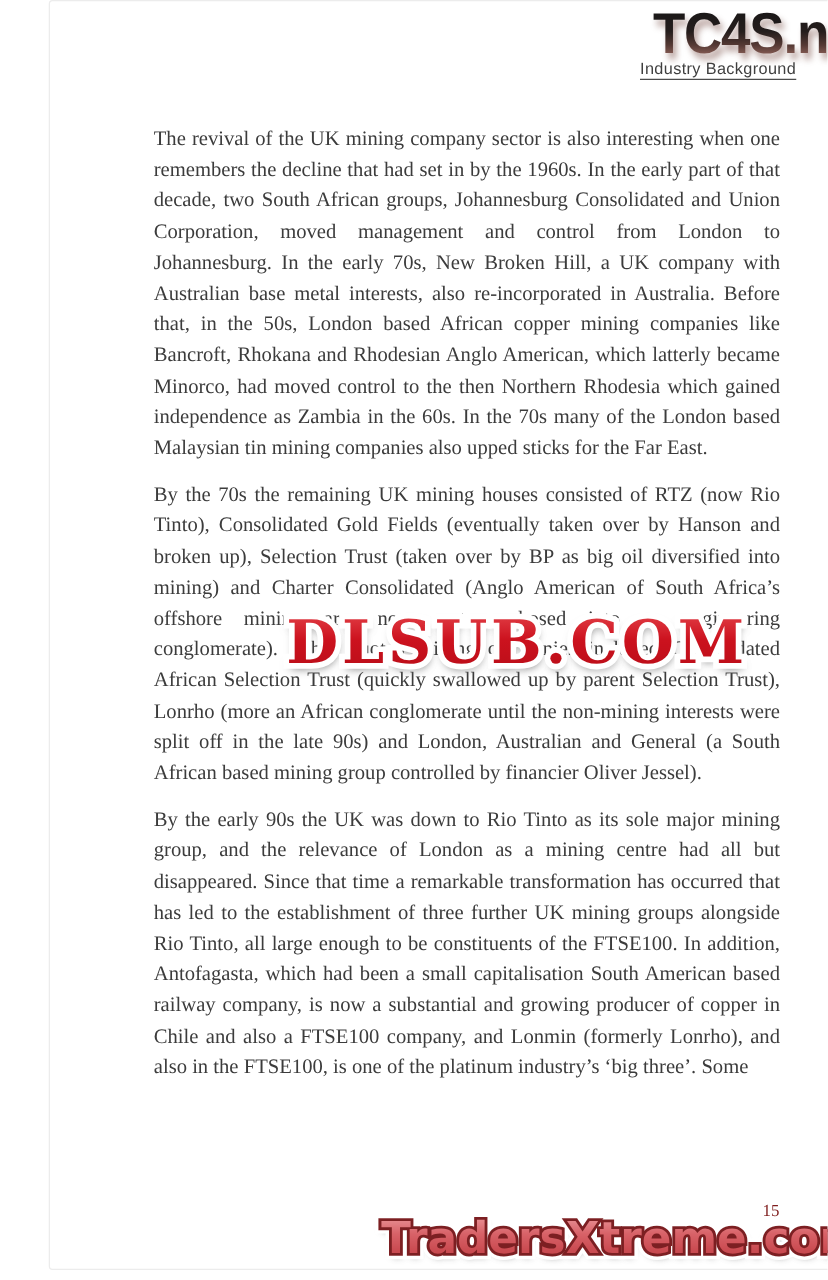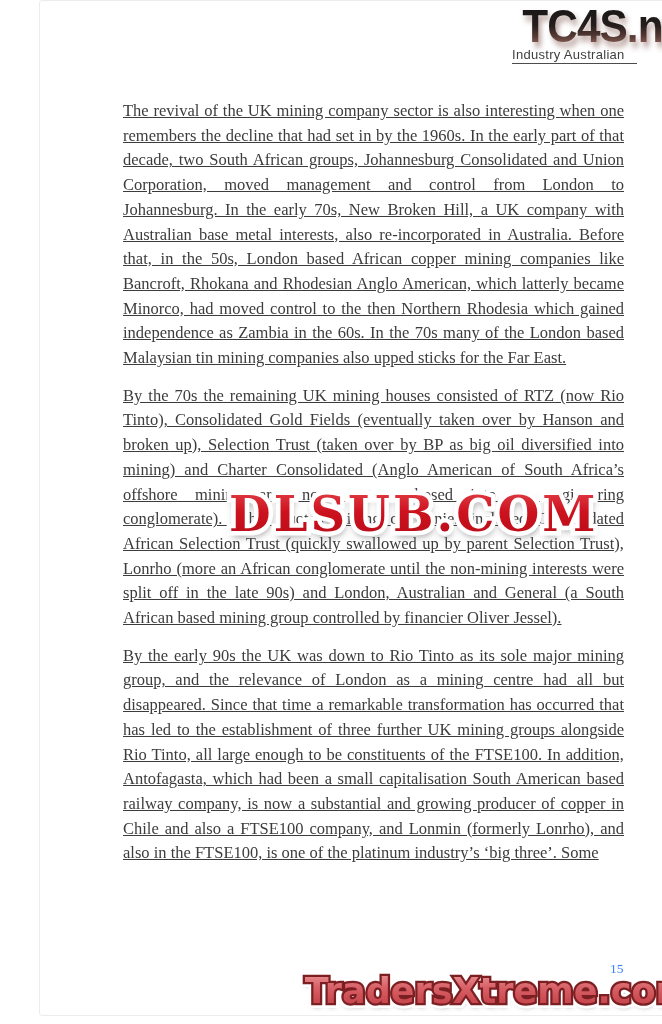--- a/index.html
+++ b/index.html
@@ -77,21 +77,20 @@
     top: 98px;
     width: 501px;
   }
   .body-para {
     font-family: "Liberation Serif", serif;
     font-size: 16.5px;
     line-height: 24.7px;
     text-align: justify;
     color: #3c3c3c;
     margin: 0 0 13px 0;
-    text-decoration: underline;
   }
   .sub-heading {
     font-family: "Liberation Sans", sans-serif;
     font-size: 17px;
     font-weight: 400;
     color: #4d4d4d;
     margin: 23px 0 20px 0;
     letter-spacing: 0.2px;
   }
 
@@ -125,21 +124,21 @@
     color: transparent;
   }
 
   
   .page-number {
     position: absolute;
     left: 570px;
     top: 960px;
     font-family: "Liberation Serif", serif;
     font-size: 13.5px;
-    color: #3b82f6;
+    color: #7f1d1d;
   }
   .footer-logo {
     position: absolute;
     top: 970px;
     right: 8px;
   }
   .fl-layer {
     font-family: "DejaVu Sans", sans-serif;
     font-weight: bold;
     font-size: 35px;
@@ -172,21 +171,21 @@
 </style>
 </head>
 <body>
 
 <div class="page">
 
   <div class="tc4s-wrap">
     <div class="tc4s-layer tc4s-blur">TC4S.net</div>
     <div class="tc4s-layer tc4s-main">TC4S.net</div>
   </div>
-  <div class="section-label">Industry Australian</div>
+  <div class="section-label">Industry Background</div>
   <div class="header-rule"></div>
 
   <div class="text-block">
     <p class="body-para">The revival of the UK mining company sector is also interesting when one remembers the decline that had set in by the 1960s. In the early part of that decade, two South African groups, Johannesburg Consolidated and Union Corporation, moved management and control from London to Johannesburg. In the early 70s, New Broken Hill, a UK company with Australian base metal interests, also re-incorporated in Australia. Before that, in the 50s, London based African copper mining companies like Bancroft, Rhokana and Rhodesian Anglo American, which latterly became Minorco, had moved control to the then Northern Rhodesia which gained independence as Zambia in the 60s. In the 70s many of the London based Malaysian tin mining companies also upped sticks for the Far East.</p>
     <p class="body-para">By the 70s the remaining UK mining houses consisted of RTZ (now Rio Tinto), Consolidated Gold Fields (eventually taken over by Hanson and broken up), Selection Trust (taken over by BP as big oil diversified into mining) and Charter Consolidated (Anglo American of South Africa’s offshore mining arm now metamorphosed into an engineering conglomerate). Other quoted mining companies included Consolidated African Selection Trust (quickly swallowed up by parent Selection Trust), Lonrho (more an African conglomerate until the non-mining interests were split off in the late 90s) and London, Australian and General (a South African based mining group controlled by financier Oliver Jessel).</p>
     <p class="body-para">By the early 90s the UK was down to Rio Tinto as its sole major mining group, and the relevance of London as a mining centre had all but disappeared. Since that time a remarkable transformation has occurred that has led to the establishment of three further UK mining groups alongside Rio Tinto, all large enough to be constituents of the FTSE100. In addition, Antofagasta, which had been a small capitalisation South American based railway company, is now a substantial and growing producer of copper in Chile and also a FTSE100 company, and Lonmin (formerly Lonrho), and also in the FTSE100, is one of the platinum industry’s ‘big three’. Some</p>
   </div>
 
   <div class="wm-center">
     <div class="wm-layer wm-outline">DLSUB.COM</div>

